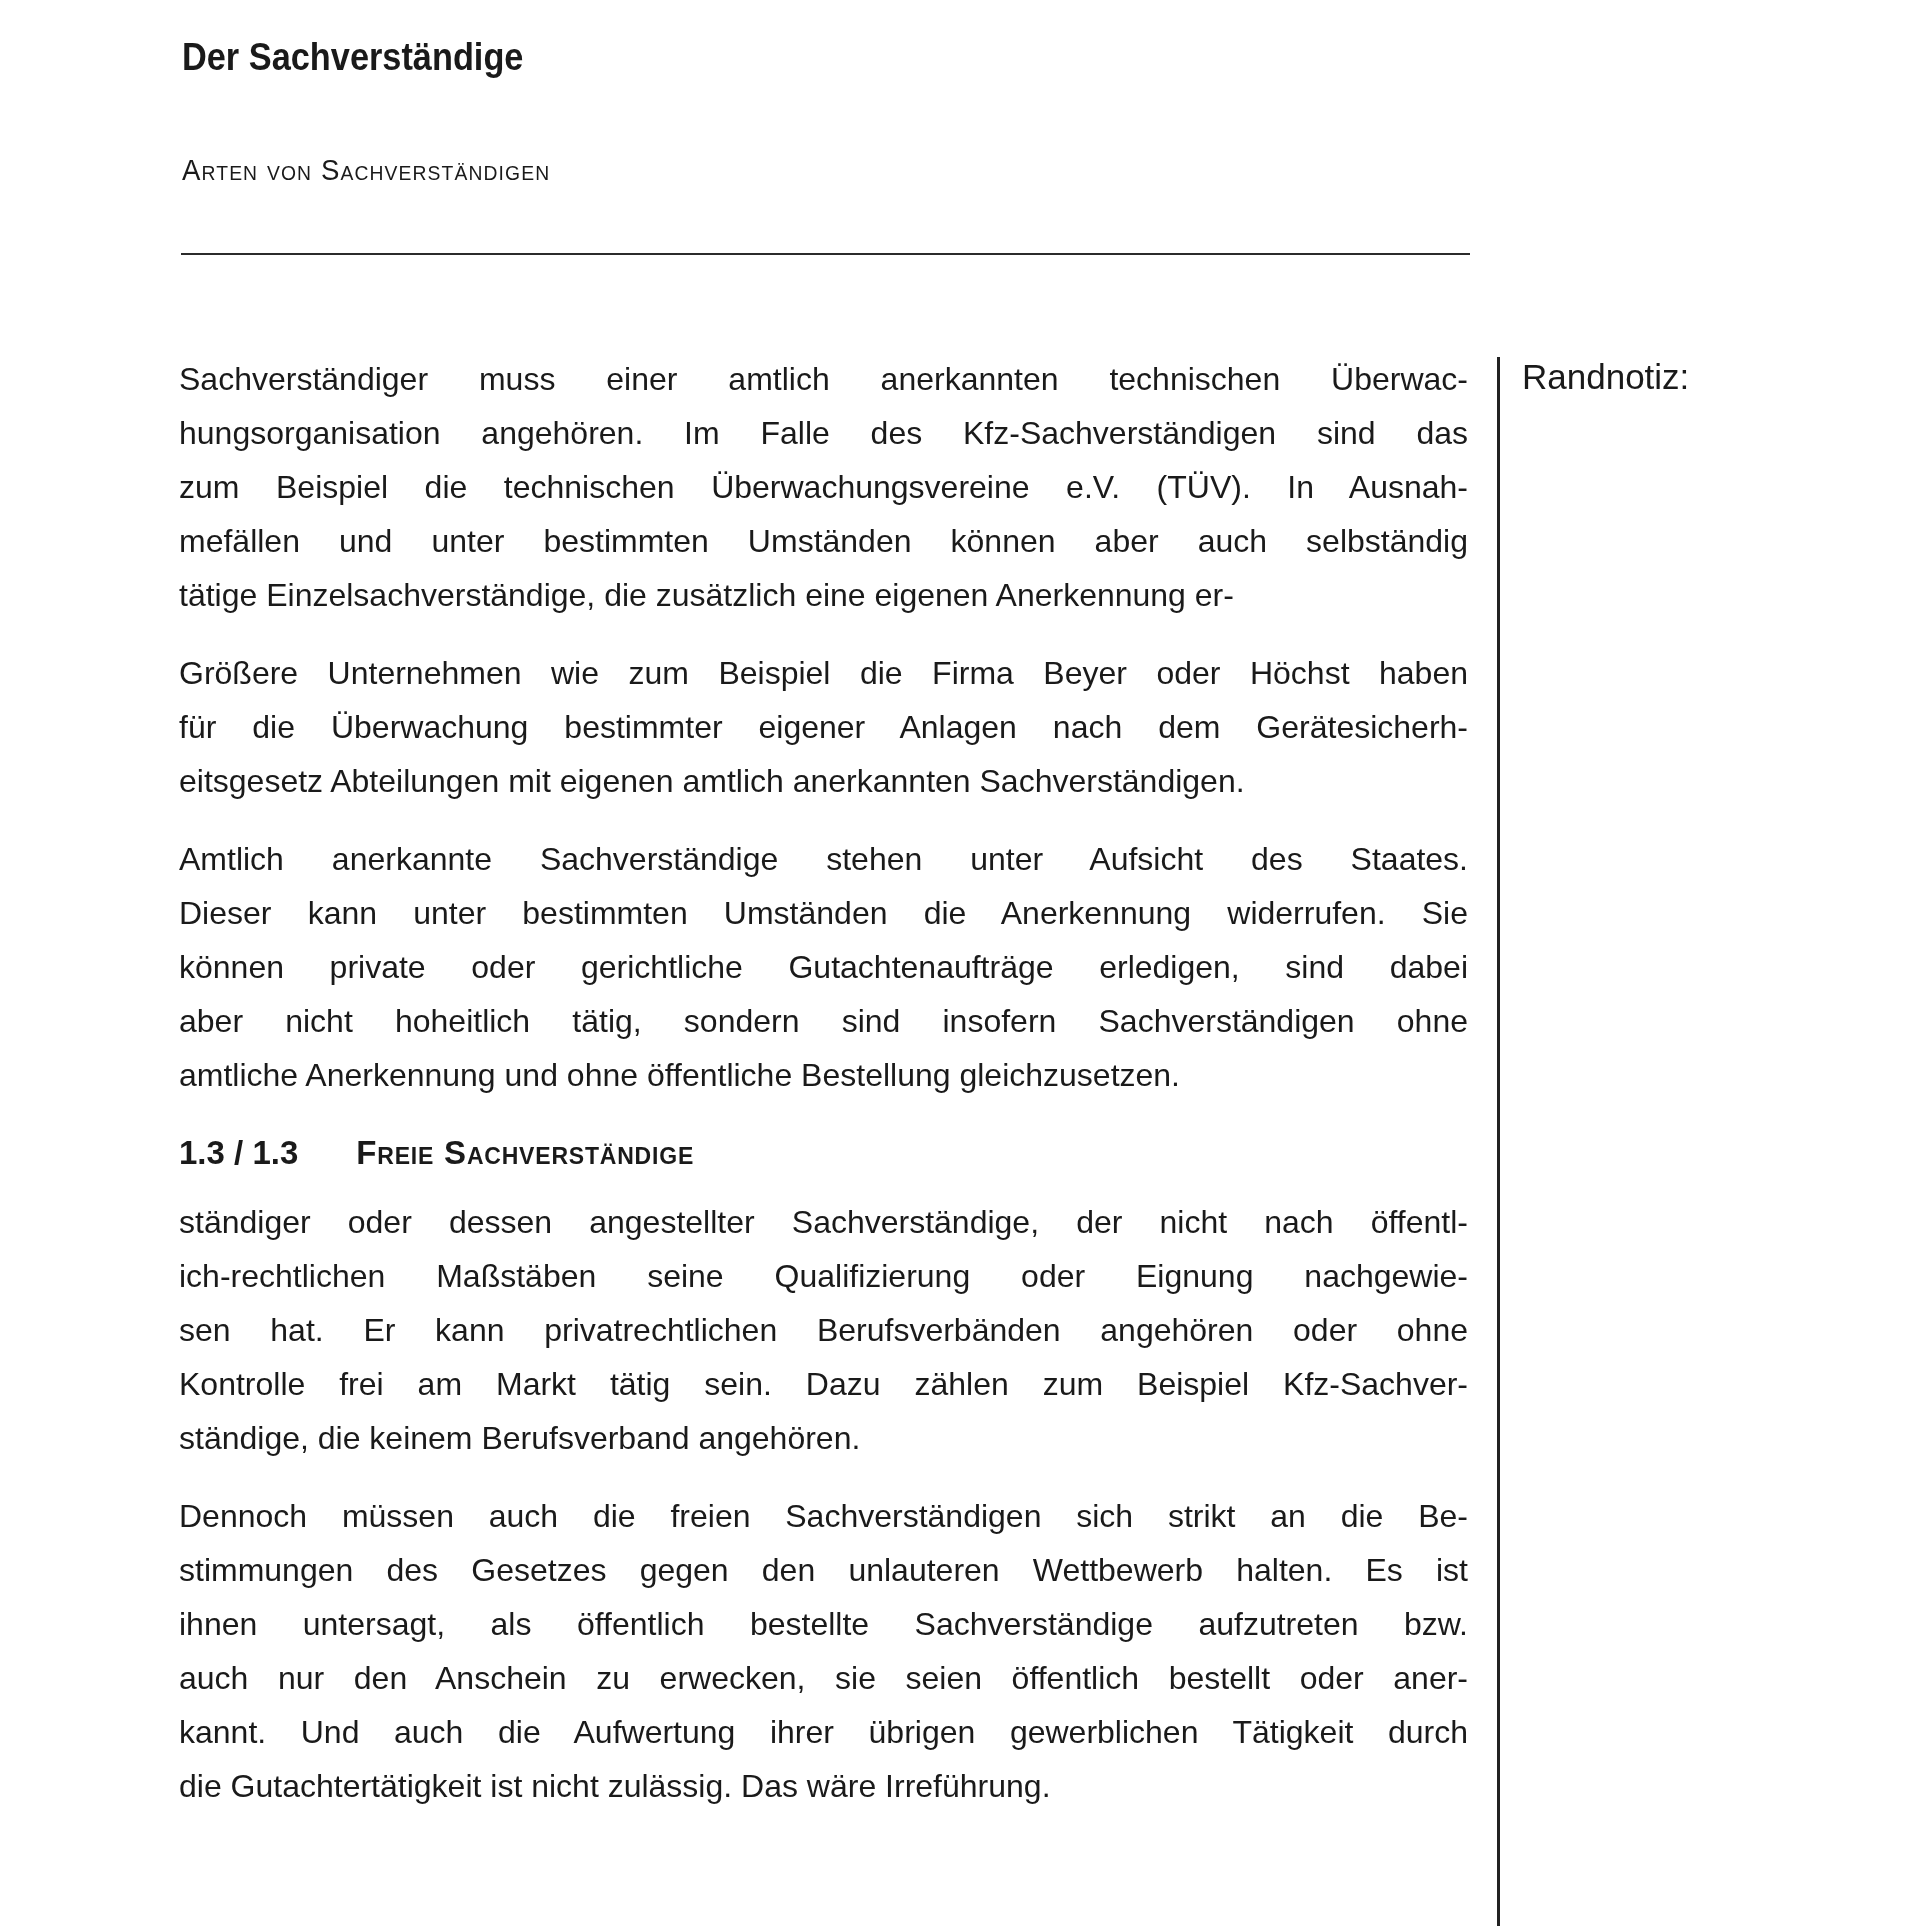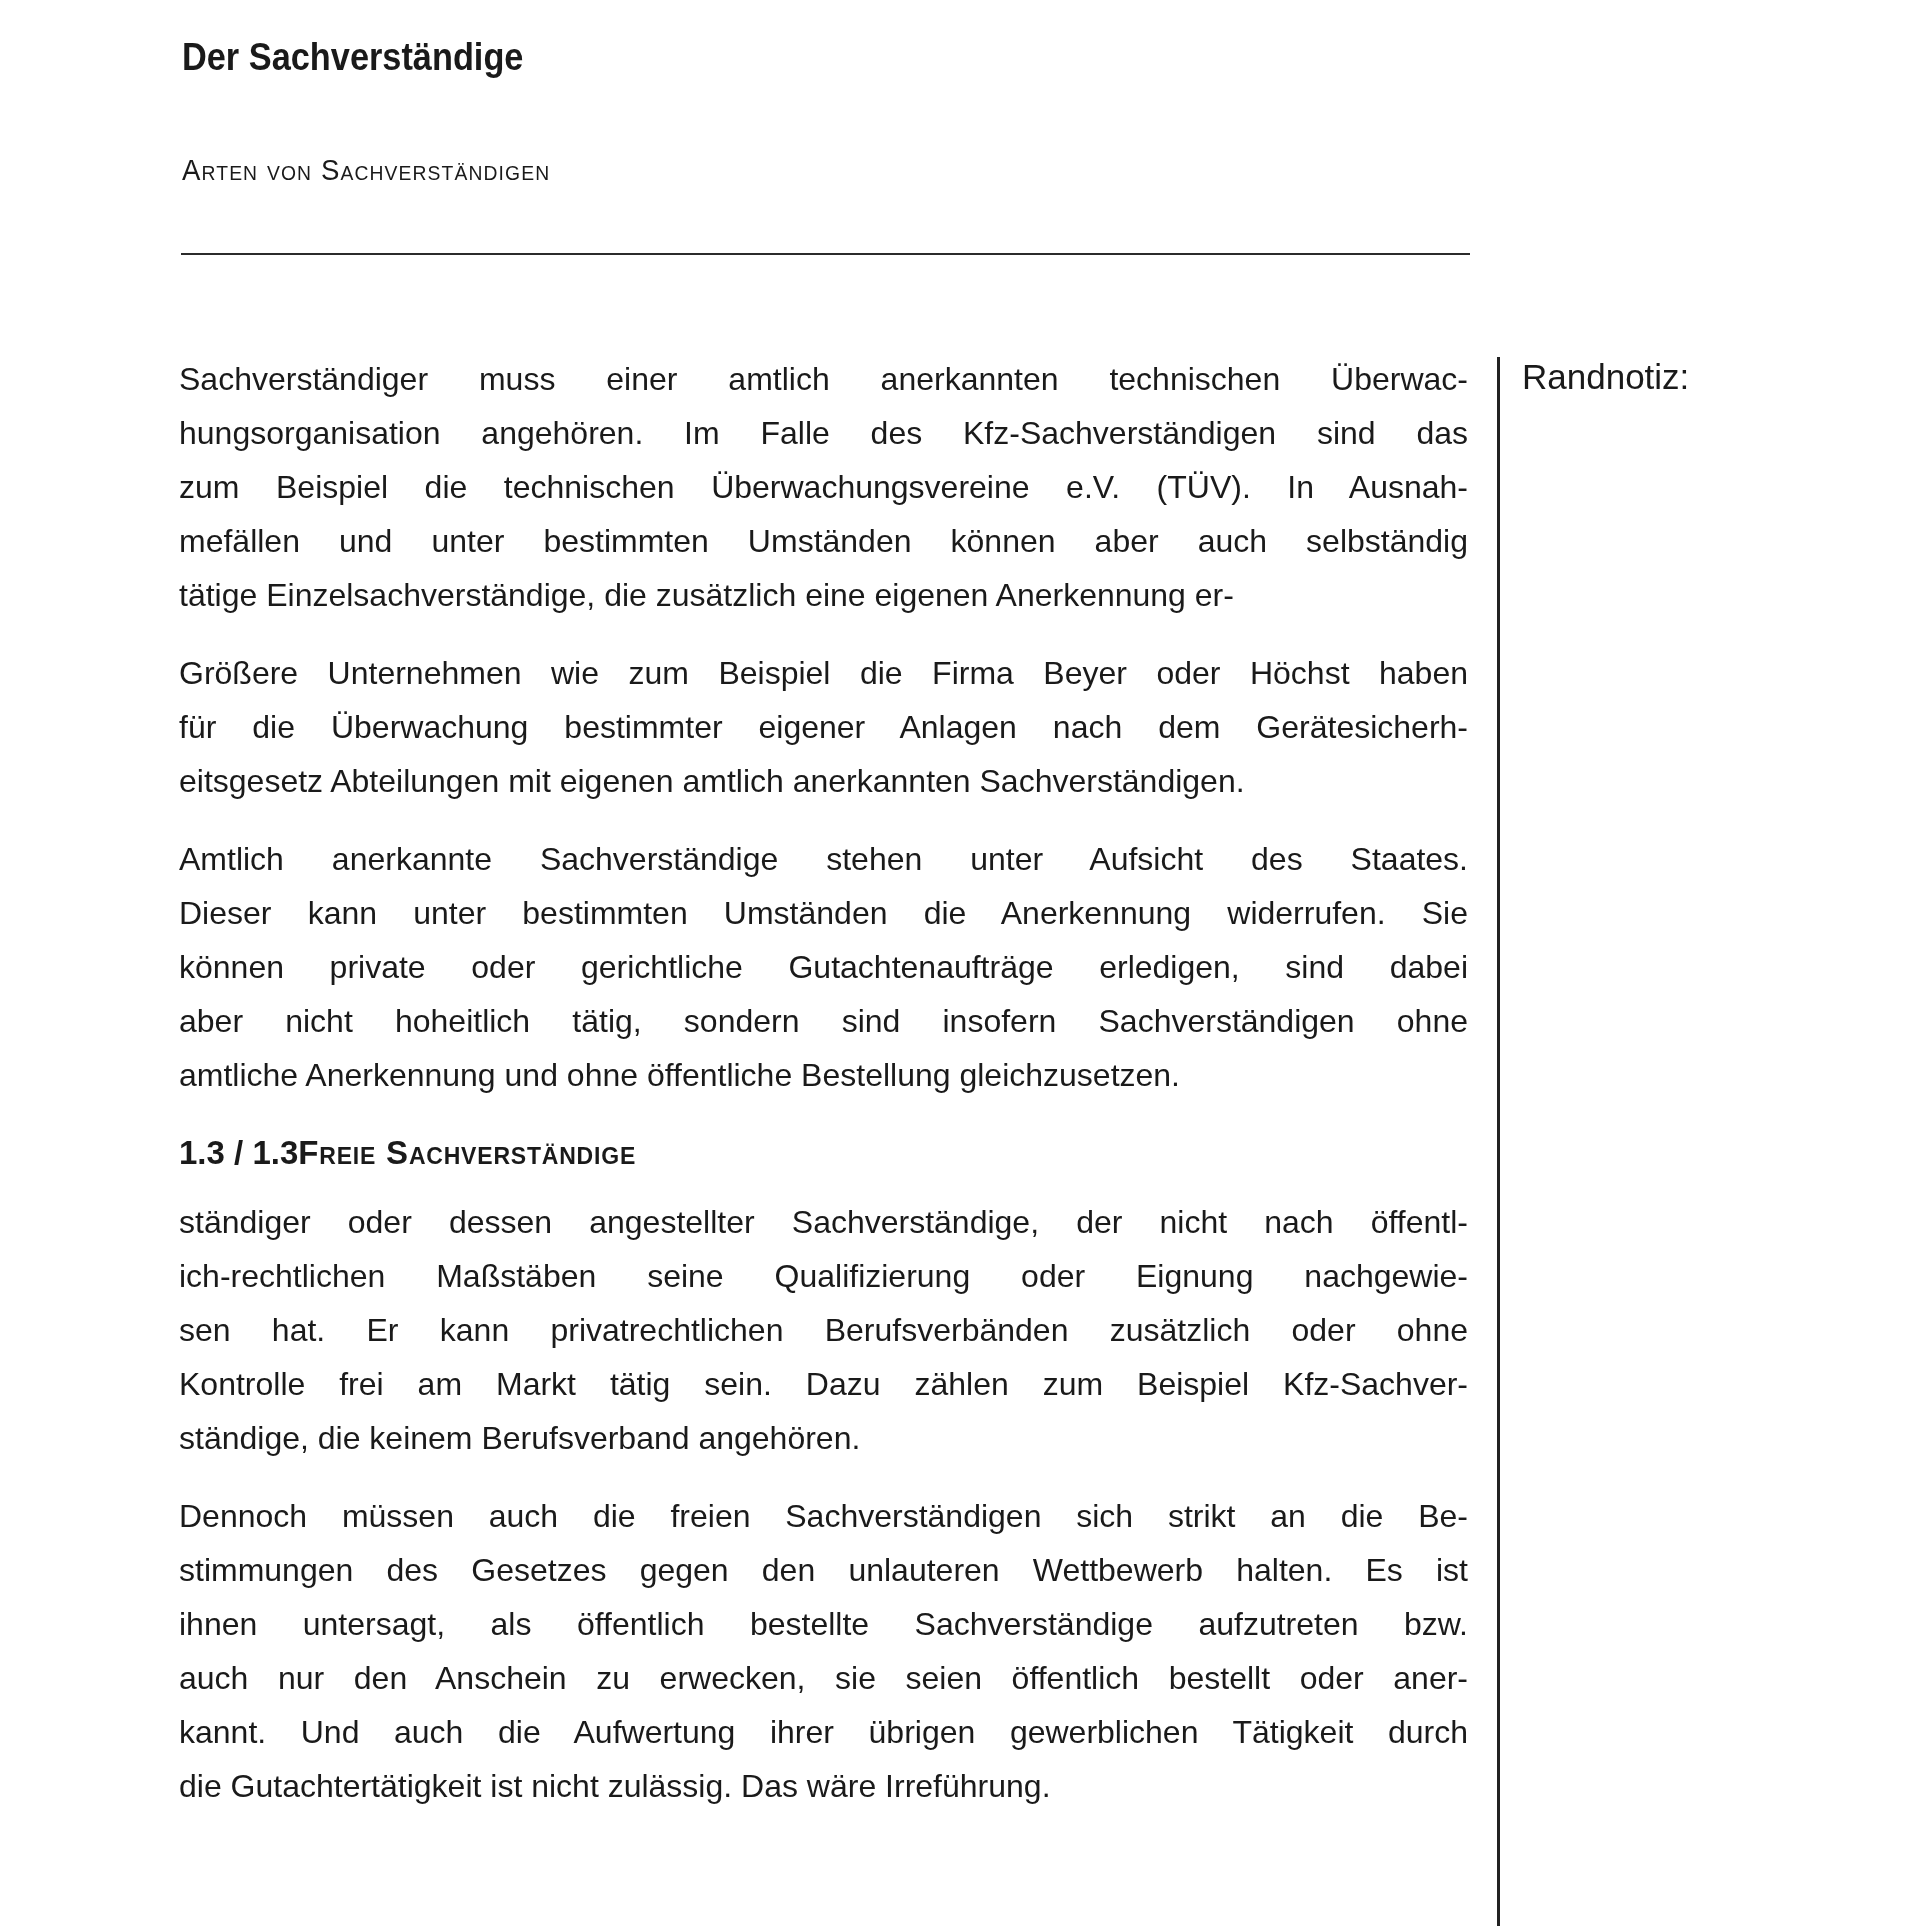--- a/index.html
+++ b/index.html
@@ -40,20 +40,21 @@
   .content {
     position: absolute;
     left: 179px; top: 352px;
     width: 1289px;
   }
   .para { font-size: 32px; line-height: 54px; margin: 0 0 24px 0; }
   .para .line { text-align: justify; text-align-last: justify; text-justify: inter-word; }
   .para .line:last-child { text-align-last: left; }
   .heading {
     display: flex;
+    gap: 58px;
     margin: 7.7px 0 15.4px 0;
     font-size: 33px;
     font-weight: bold;
     line-height: 54px;
     white-space: nowrap;
   }
   .heading .heading-title { font-variant: small-caps; letter-spacing: 0.8px; }
   .divider {
     position: absolute;
     left: 1497px; top: 357px;
@@ -103,21 +104,21 @@
       </div>
 
     <div class="heading">
       <span class="heading-number">1.3 / 1.3</span>
       <span class="heading-title">Freie Sachverständige</span>
     </div>
 
     <div class="para">
         <div class="line">ständiger oder dessen angestellter Sachverständige, der nicht nach öffentl-</div>
         <div class="line">ich-rechtlichen Maßstäben seine Qualifizierung oder Eignung nachgewie-</div>
-        <div class="line">sen hat. Er kann privatrechtlichen Berufsverbänden zusätzlich oder ohne</div>
+        <div class="line">sen hat. Er kann privatrechtlichen Berufsverbänden angehören oder ohne</div>
         <div class="line">Kontrolle frei am Markt tätig sein. Dazu zählen zum Beispiel Kfz-Sachver-</div>
         <div class="line">ständige, die keinem Berufsverband angehören.</div>
       </div>
 
     <div class="para">
         <div class="line">Dennoch müssen auch die freien Sachverständigen sich strikt an die Be-</div>
         <div class="line">stimmungen des Gesetzes gegen den unlauteren Wettbewerb halten. Es ist</div>
         <div class="line">ihnen untersagt, als öffentlich bestellte Sachverständige aufzutreten bzw.</div>
         <div class="line">auch nur den Anschein zu erwecken, sie seien öffentlich bestellt oder aner-</div>
         <div class="line">kannt. Und auch die Aufwertung ihrer übrigen gewerblichen Tätigkeit durch</div>

